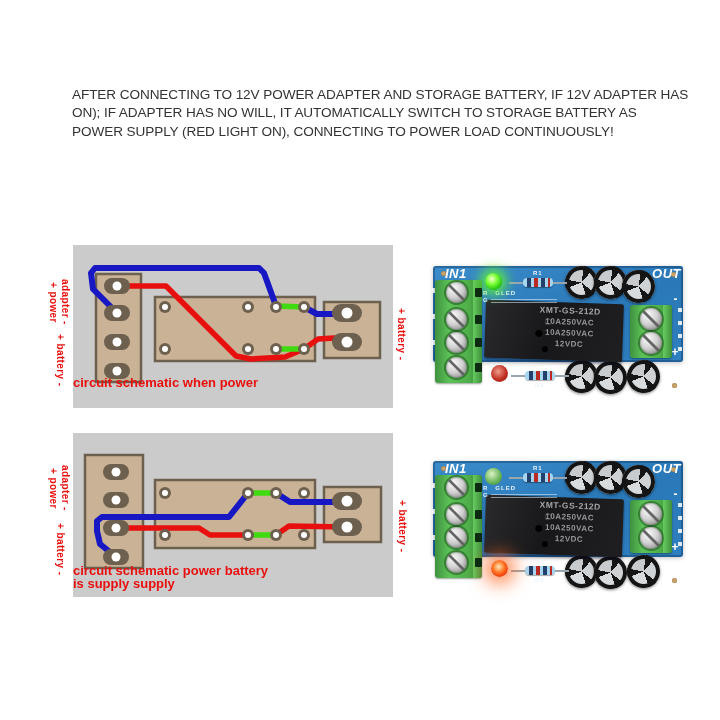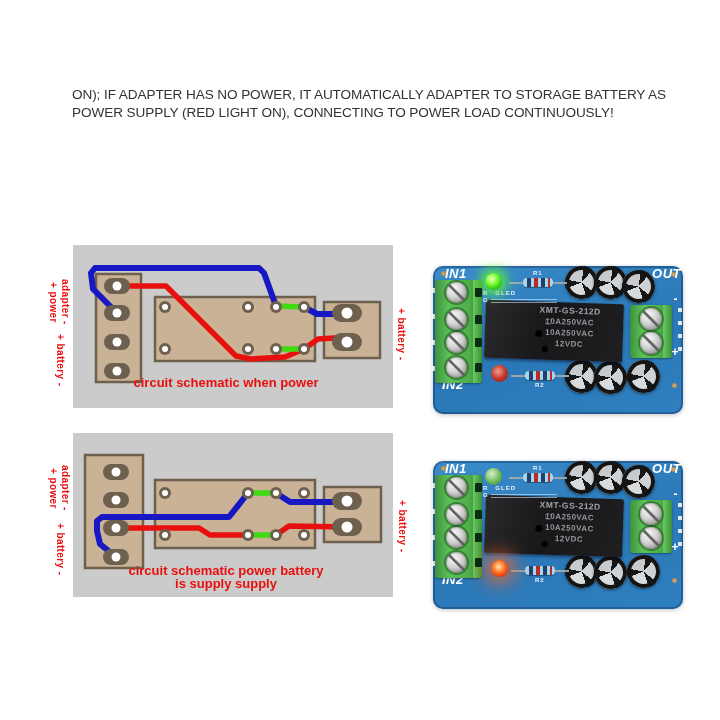--- a/index.html
+++ b/index.html
@@ -25,35 +25,35 @@
   .blk{fill:var(--block-tan);stroke:var(--block-border);stroke-width:2.5}
   .panel-bg{fill:var(--panel-gray)}
   .wire{fill:none;stroke-linejoin:round;stroke-linecap:round}
   .wire.blue{stroke:var(--wire-blue);stroke-width:6}
   .wire.red{stroke:var(--wire-red);stroke-width:5.5}
   .link{stroke:var(--link-green);stroke-width:5.5;stroke-linecap:round}
   .pring{fill:var(--block-border)}
   .phole{fill:#ffffff}
 
   .cap-text{position:absolute;color:var(--caption-red);font-weight:bold;font-size:13px;
-            line-height:12.5px;text-align:center;letter-spacing:0}
+            line-height:12.5px;text-align:left;letter-spacing:0}
   .cap-1{left:73px;top:377px;width:306px}
   .cap-2{left:73px;top:565px;width:306px}
 
   .vlabel{position:absolute;writing-mode:vertical-lr;white-space:pre-line;color:var(--caption-red);
           font-size:10px;font-weight:bold;letter-spacing:.4px;line-height:12px;text-align:center}
   .vl-pa1{left:47px;top:270px;height:64px}
   .vl-bl1{left:54px;top:331px;height:58px}
   .vl-br1{left:395px;top:292px;height:84px}
   .vl-pa2{left:47px;top:456px;height:64px}
   .vl-bl2{left:54px;top:518px;height:62px}
   .vl-br2{left:396px;top:484px;height:84px}
 
   
-  .pcb{position:absolute;width:250px;height:148px;border-radius:10px;
+  .pcb{position:absolute;width:250px;height:96px;border-radius:3px;
        background:linear-gradient(160deg,#3b8cca,#2a78b8 55%,#2f80c0);
        box-shadow:inset 0 0 0 2px rgba(10,40,80,.35),0 1px 4px rgba(0,0,0,.25)}
   .pcb--adapter{left:433px;top:266px}
   .pcb--battery{left:433px;top:461px}
   .pcb-silk{position:absolute;color:#fff;font-weight:bold;font-style:italic;letter-spacing:.5px}
   .pcb-in1{left:12px;top:0;font-size:13px}
   .pcb-out{right:2px;top:0;font-size:13px}
   .pcb-in2{left:9px;top:111px;font-size:13px}
   .pcb-minus{right:5px;top:26px;font-size:12px;font-style:normal}
   .pcb-plus{right:4px;top:79px;font-size:12px;font-style:normal}
@@ -120,21 +120,22 @@
   .ticks-left{left:-1px;top:22px;height:92px}
   .ticks-right{left:245px;top:42px;height:48px;background:repeating-linear-gradient(180deg,rgba(255,255,255,.85) 0 4px,rgba(255,255,255,0) 4px 13px)}
   .hole{position:absolute;width:5px;height:5px;border-radius:50%;background:#caa469;box-shadow:inset 0 0 1px #6b4d22}
 </style>
 </head>
 <body>
 
 <div class="page">
 
   <div class="desc">
-    <div>ON); IF ADAPTER HAS NO POWER, IT AUTOMATICALLY ADAPTER TO STORAGE BATTERY AS</div>
+    <div>AFTER CONNECTING TO 12V POWER ADAPTER AND STORAGE BATTERY, IF 12V ADAPTER HAS</div>
+    <div>ON); IF ADAPTER HAS NO WILL, IT AUTOMATICALLY SWITCH TO STORAGE BATTERY AS</div>
     <div>POWER SUPPLY (RED LIGHT ON), CONNECTING TO POWER LOAD CONTINUOUSLY!</div>
   </div>
 
   <svg class="schem schem-1" width="320" height="163" viewBox="0 0 320 163">
     <rect class="panel-bg" x="0" y="0" width="320" height="163"></rect>
     <g>
       <rect class="blk" x="23" y="29" width="45" height="108"></rect>
       <rect class="blk" x="82" y="52" width="160" height="64"></rect>
       <rect class="blk" x="251" y="57" width="56" height="56"></rect>
     </g>

